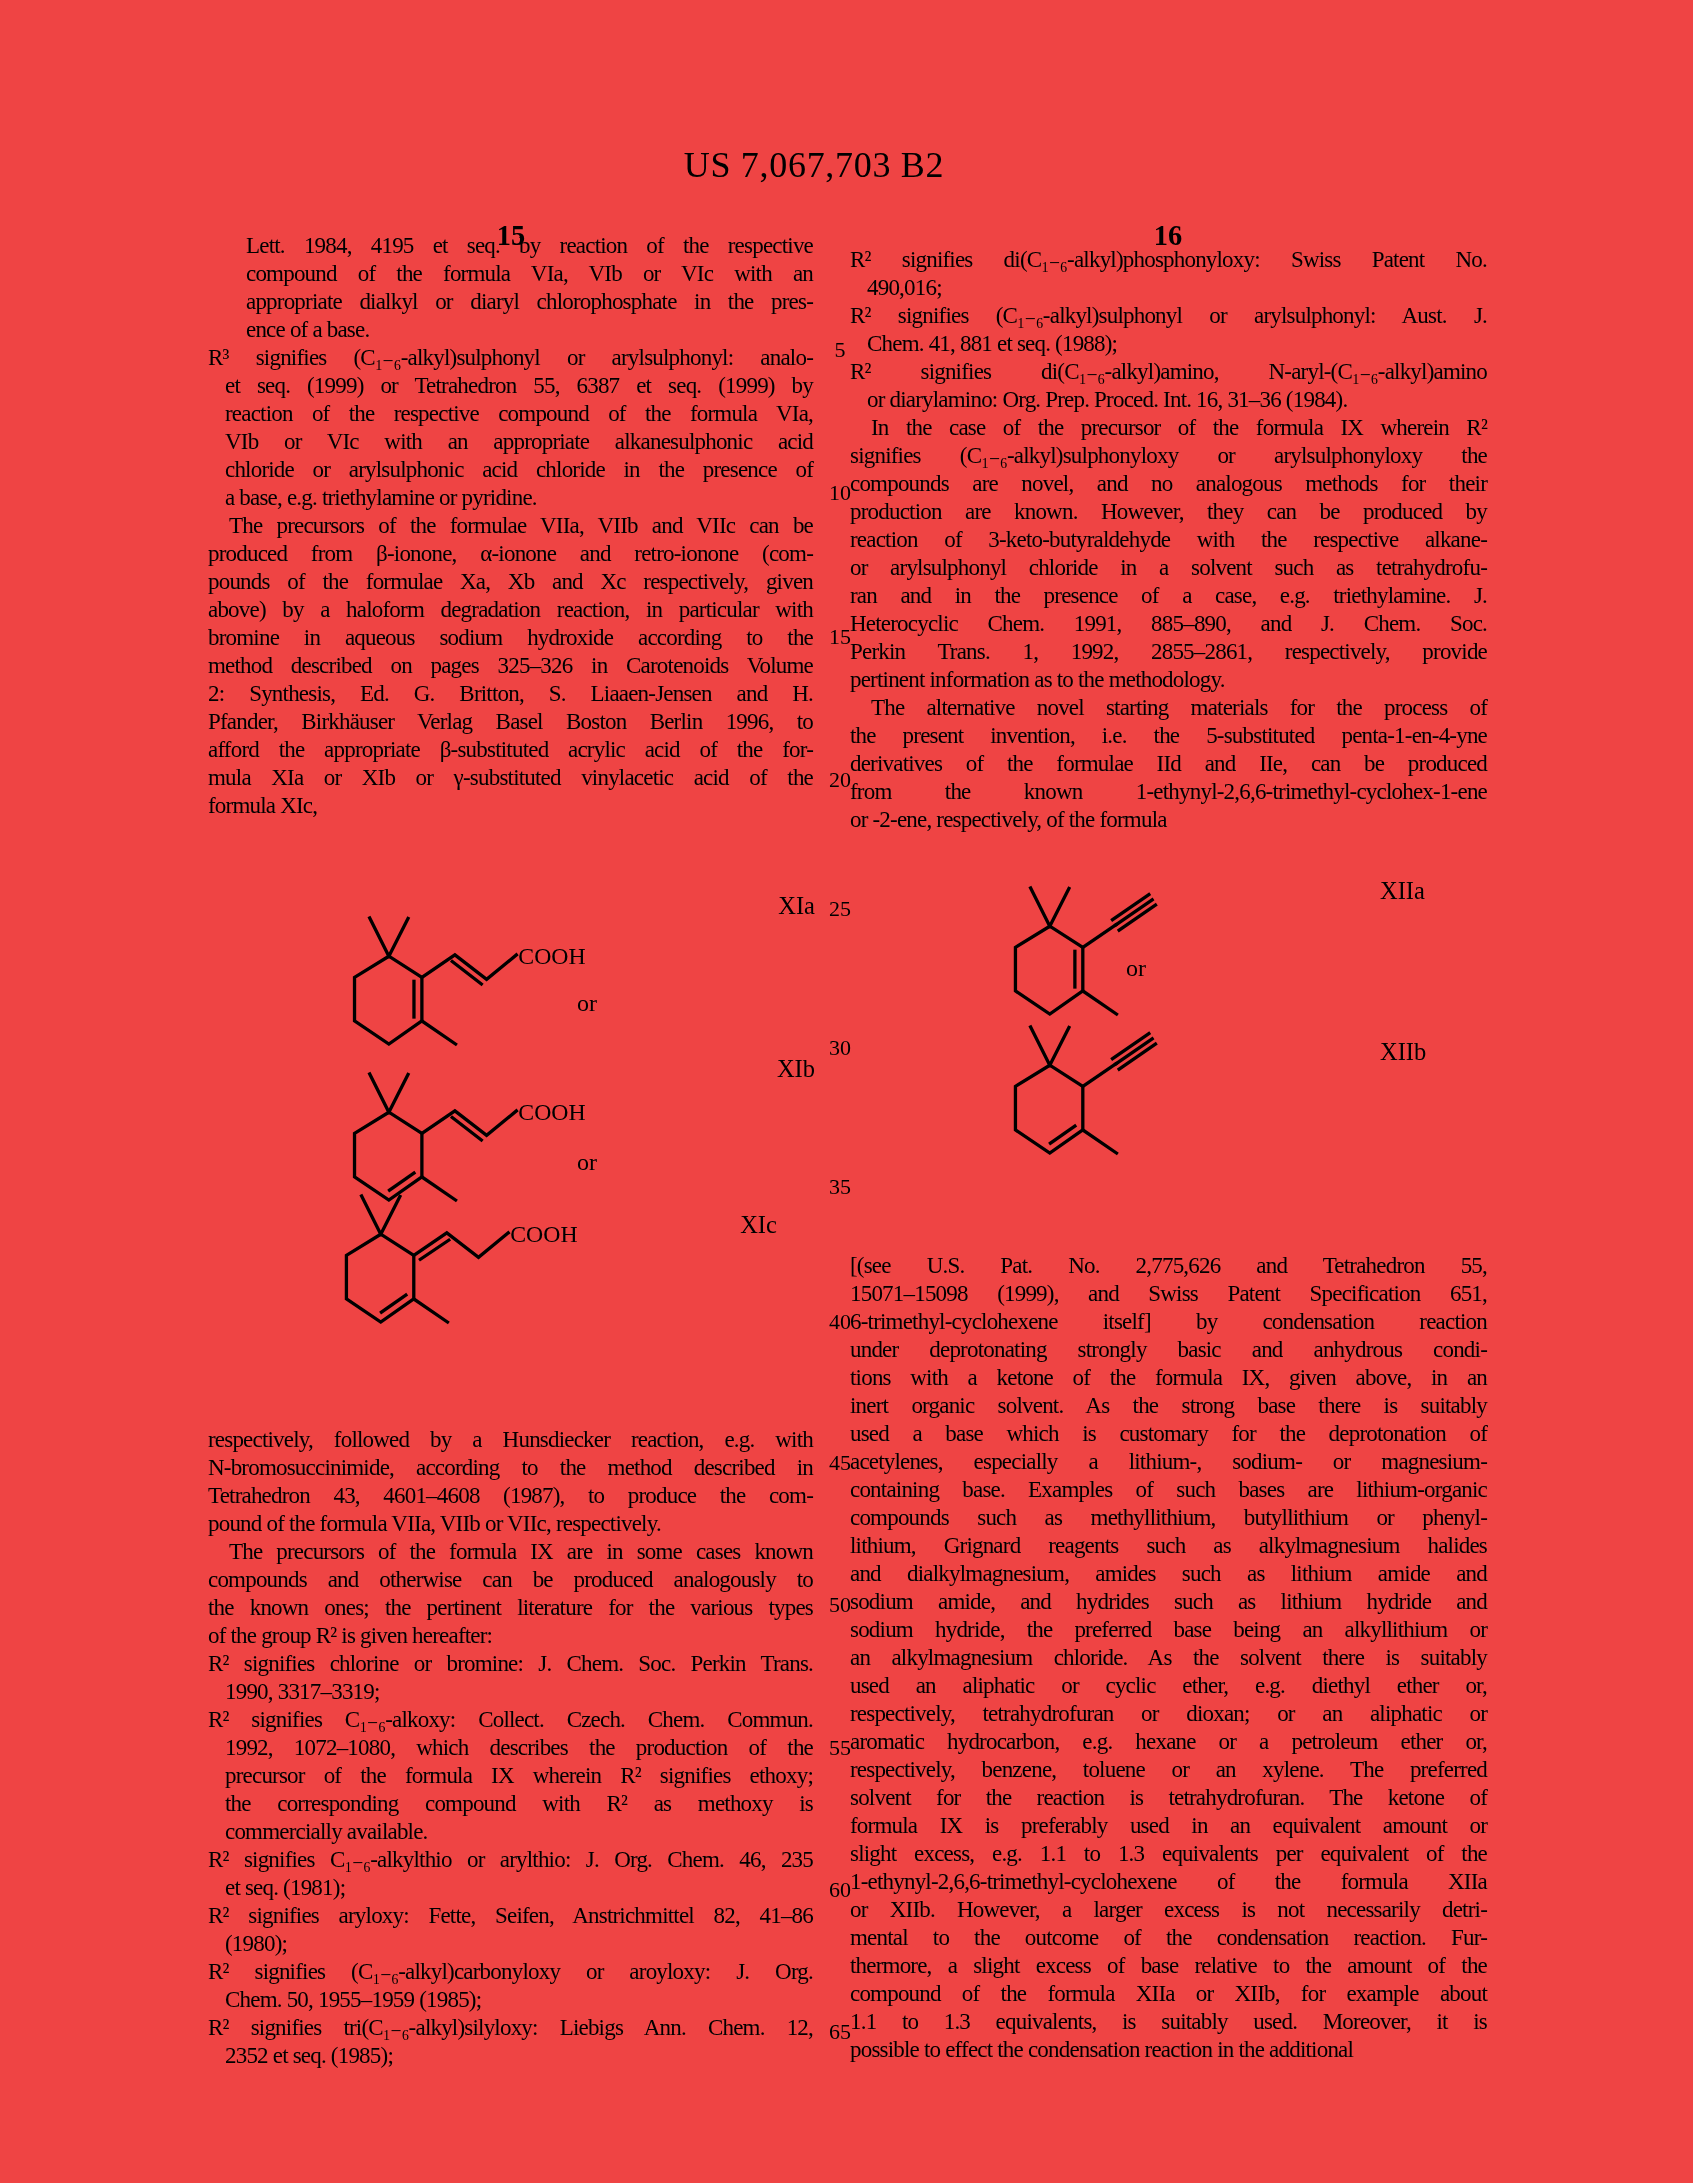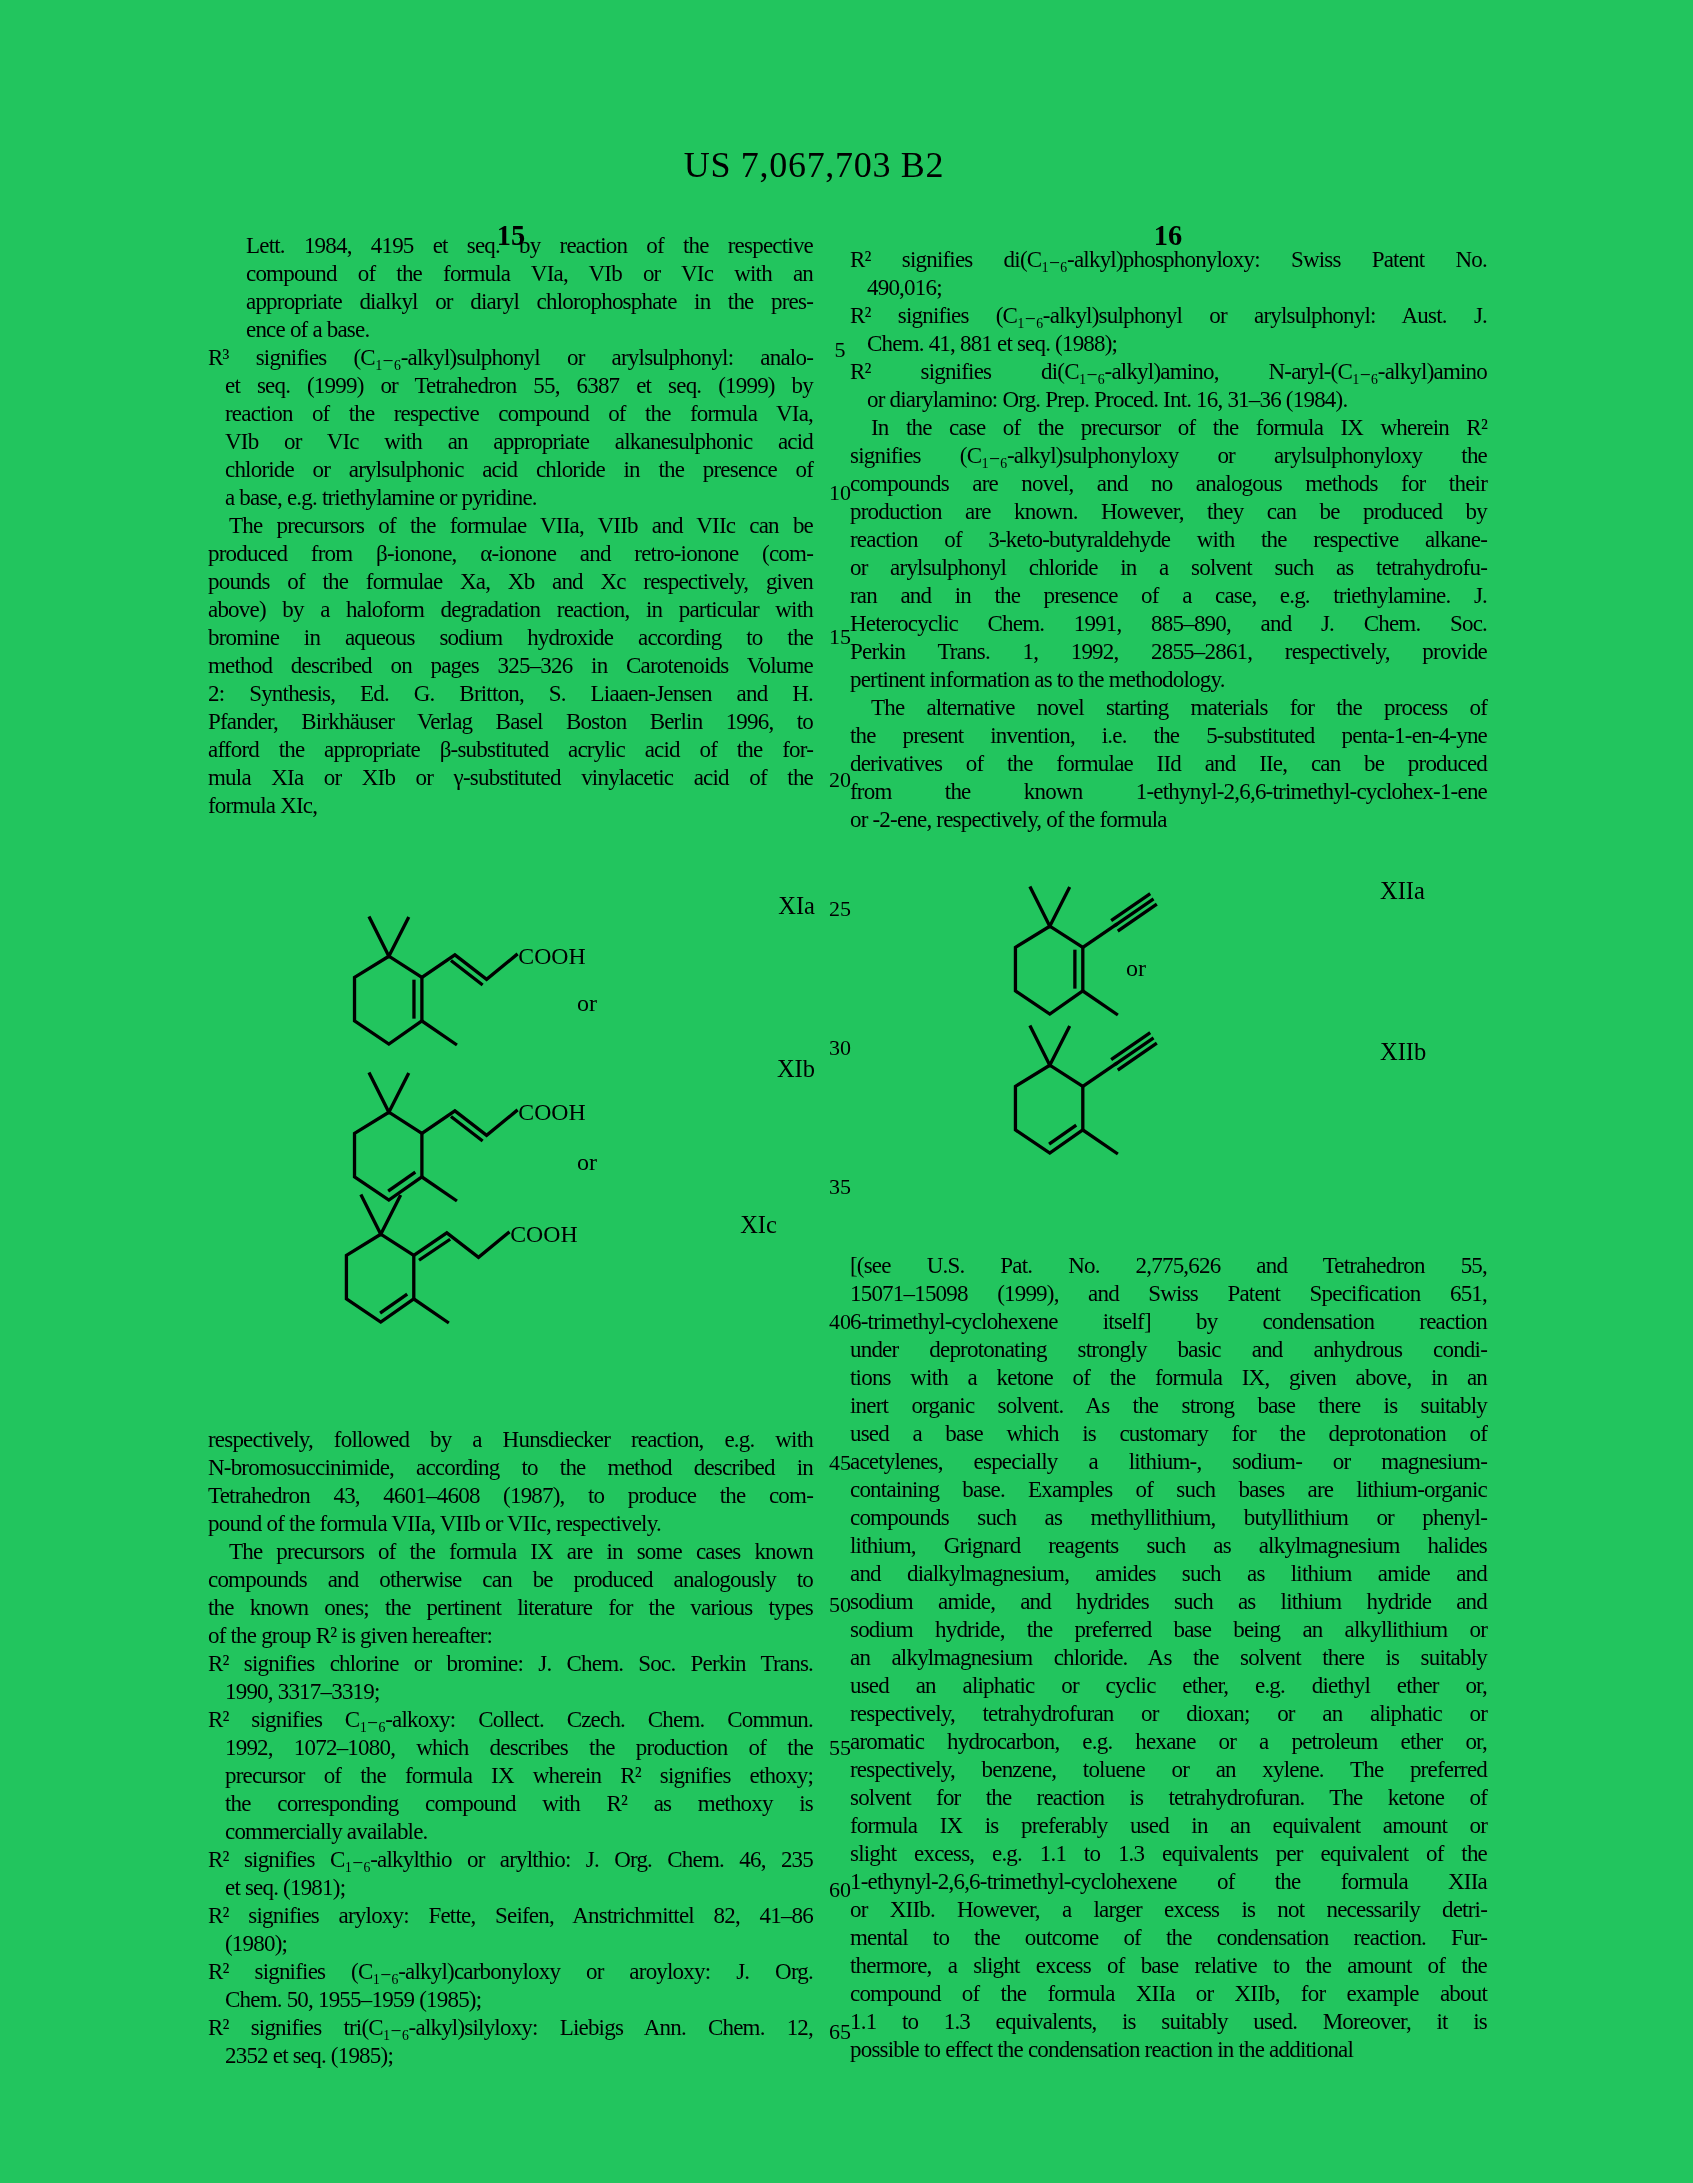--- a/index.html
+++ b/index.html
@@ -1,20 +1,20 @@
 <!DOCTYPE html>
 <html style="font-size:10.6px"><head>
 <meta charset="utf-8">
 <style>
   html,body{margin:0;padding:0;background:#ffffff;}
   .page{
     position:relative;
     width:1694px;
     height:2183px;
-    background:#22c55e;
+    background:#ef4444;
     color:#000;
     font-family:"Liberation Serif","DejaVu Serif",serif;
     overflow:hidden;
   }
   .header{
     position:absolute;
     left:0; top:147px;
     width:1628px;
     text-align:center;
     font-size:36px;

